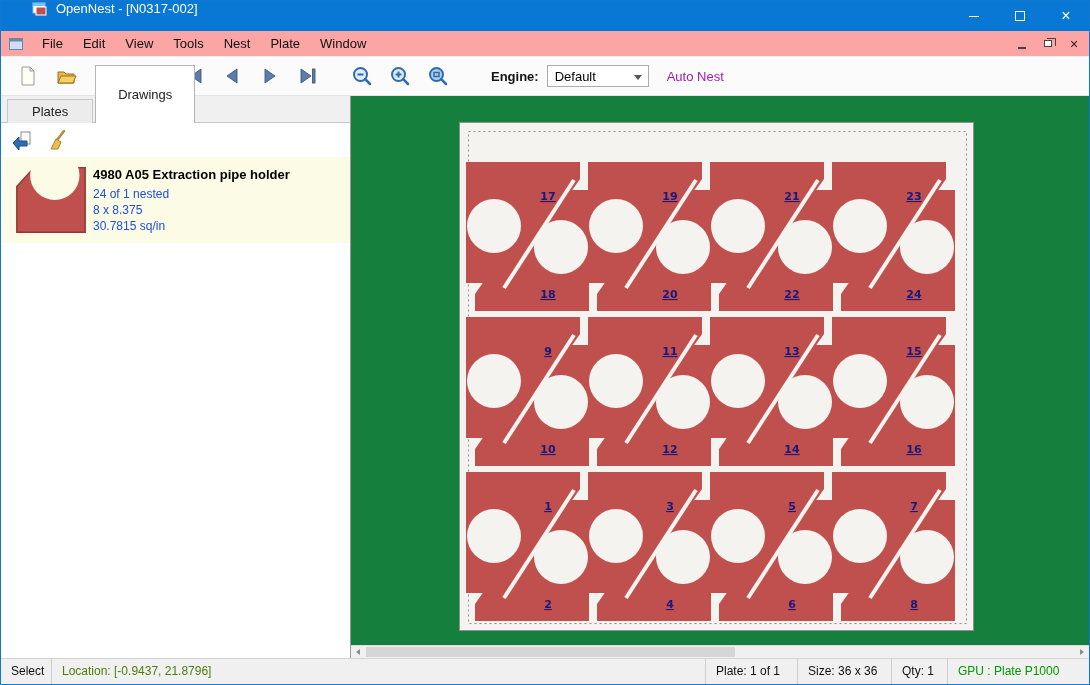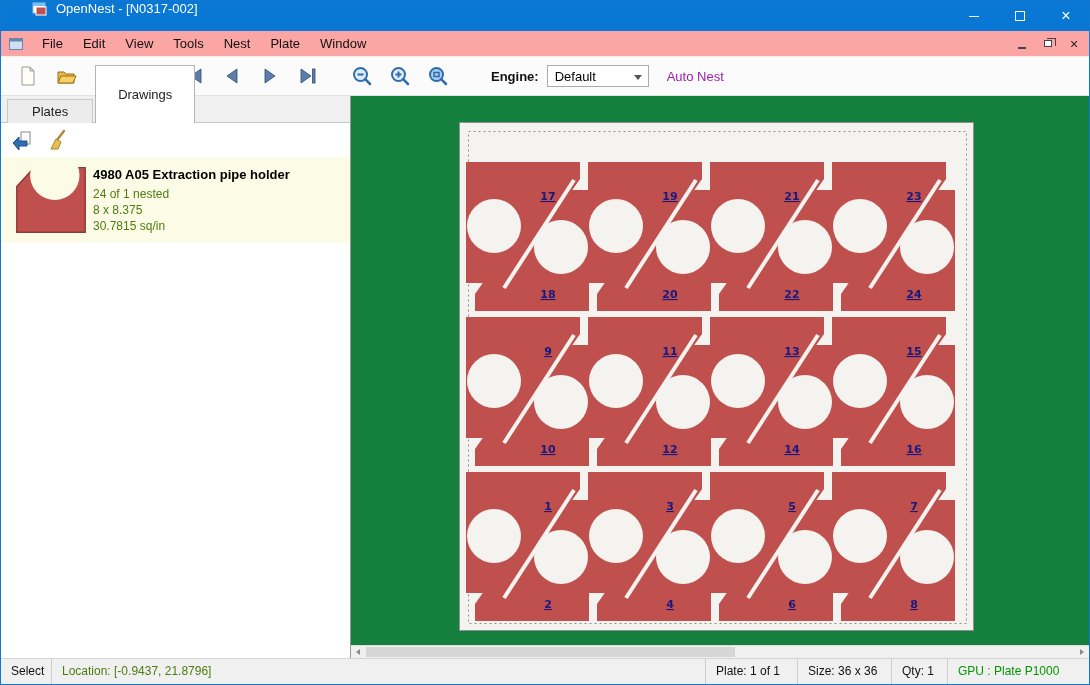--- a/index.html
+++ b/index.html
@@ -43,21 +43,21 @@
   .left-panel{width:350px;background:#fff;border-right:1px solid #9a9a9a;display:flex;flex-direction:column;flex:0 0 auto;}
   .tabs{height:27px;background:#f0f0f0;display:flex;align-items:flex-end;padding-left:6px;border-bottom:1px solid #c8c8c8;font-size:13px;}
   .tab{padding:4px 24px;border:1px solid #c8c8c8;border-bottom:none;background:#ececec;margin-right:2px;color:#222;position:relative;top:1px;}
   .tab.active{background:#fff;border-color:#b5b5b5;padding:21px 22px;z-index:2;}
   .panel-toolbar{height:34px;display:flex;align-items:center;padding-left:6px;gap:6px;background:#fff;}
   .ptool-btn{width:30px;height:27px;border:1px solid transparent;background:none;display:flex;align-items:center;justify-content:center;}
   .draw-item{height:86px;background:#fbfbe6;display:flex;align-items:center;padding:6px 8px;}
   .thumb{flex:0 0 auto;}
   .draw-text{margin-left:0;}
   .draw-title{font-size:13px;font-weight:bold;color:#000;margin-bottom:4px;}
-  .draw-sub{font-size:12px;color:#4d7c0f;line-height:16px;}
+  .draw-sub{font-size:12px;color:#1d4ed8;line-height:16px;}
 
   .canvas{flex:1 1 auto;background:#15803d;position:relative;overflow:hidden;}
   .plate{position:absolute;left:108px;top:26px;width:515px;height:509px;background:#f4f3ef;border:1px solid #919191;}
   .plate svg{position:absolute;left:0;top:0;}
 
   .hscroll{position:absolute;left:0;right:0;bottom:0;height:13px;background:#f0f0f0;border-top:1px solid #dcdcdc;display:flex;align-items:stretch;}
   .hs-arrow{width:14px;display:flex;align-items:center;justify-content:center;background:#f0f0f0;}
   .hs-tri-l{width:0;height:0;border-top:3px solid transparent;border-bottom:3px solid transparent;border-right:4px solid #8a8a8a;}
   .hs-tri-r{width:0;height:0;border-top:3px solid transparent;border-bottom:3px solid transparent;border-left:4px solid #8a8a8a;}
   .hs-track{flex:1;position:relative;}

